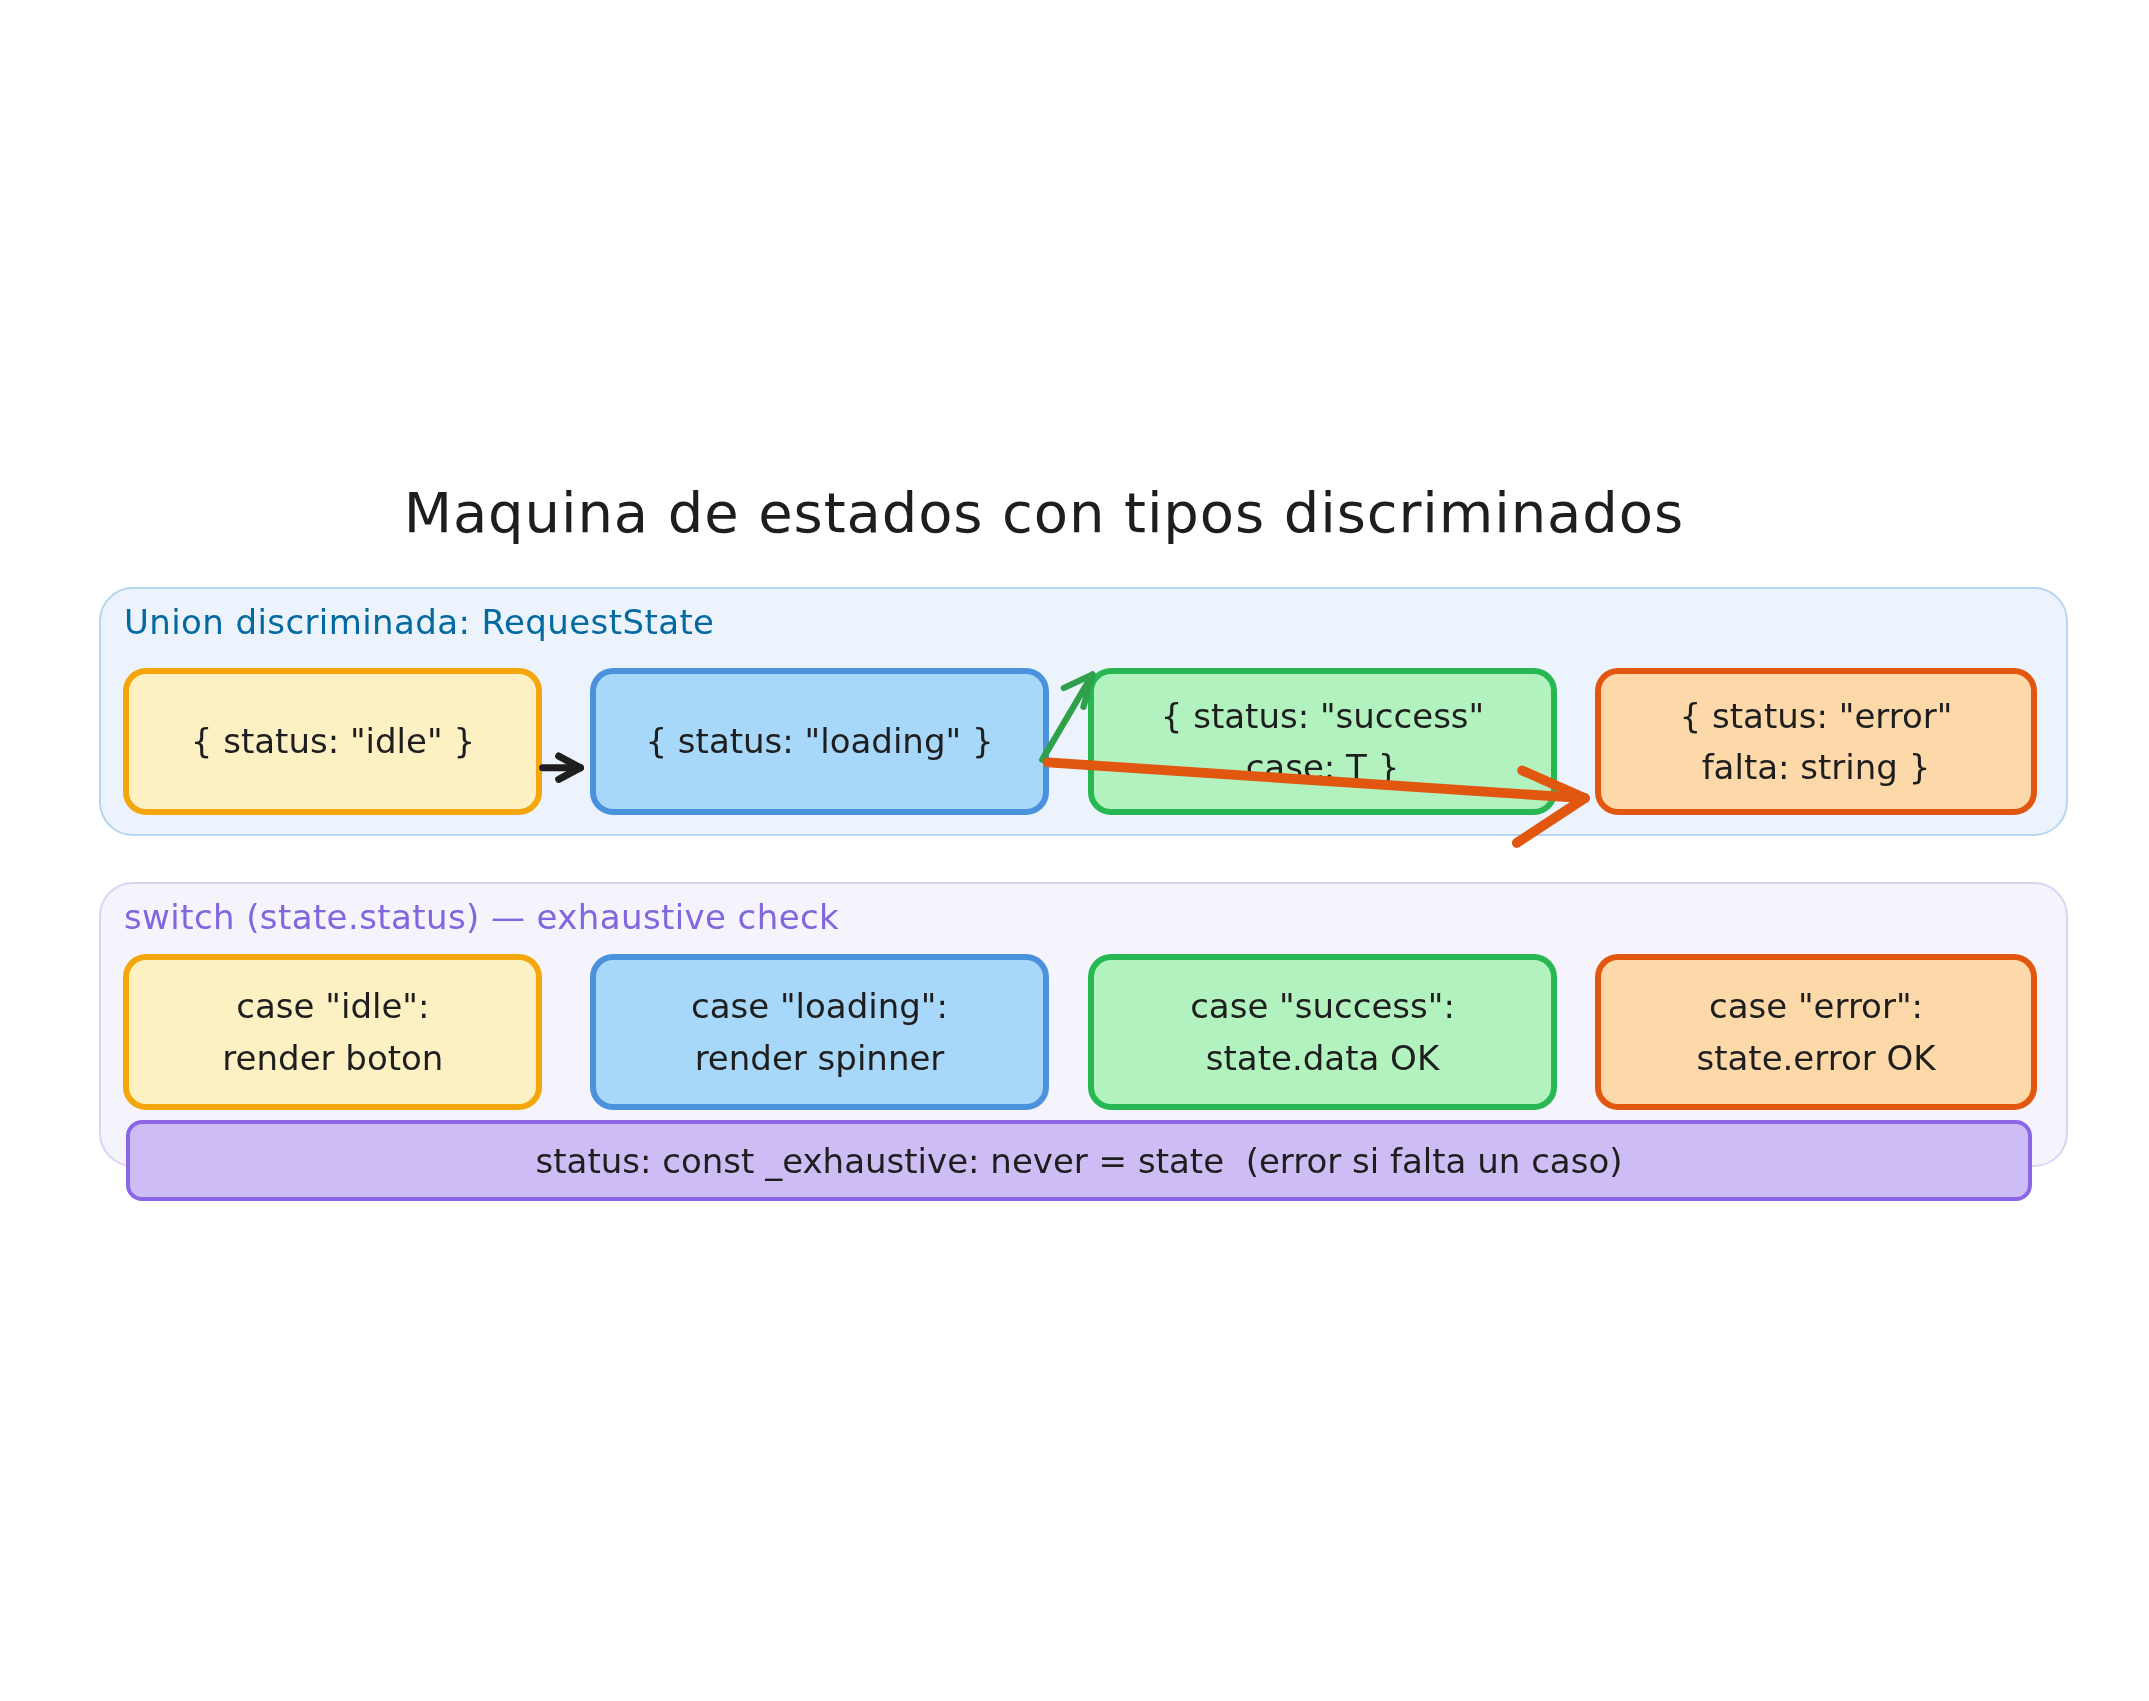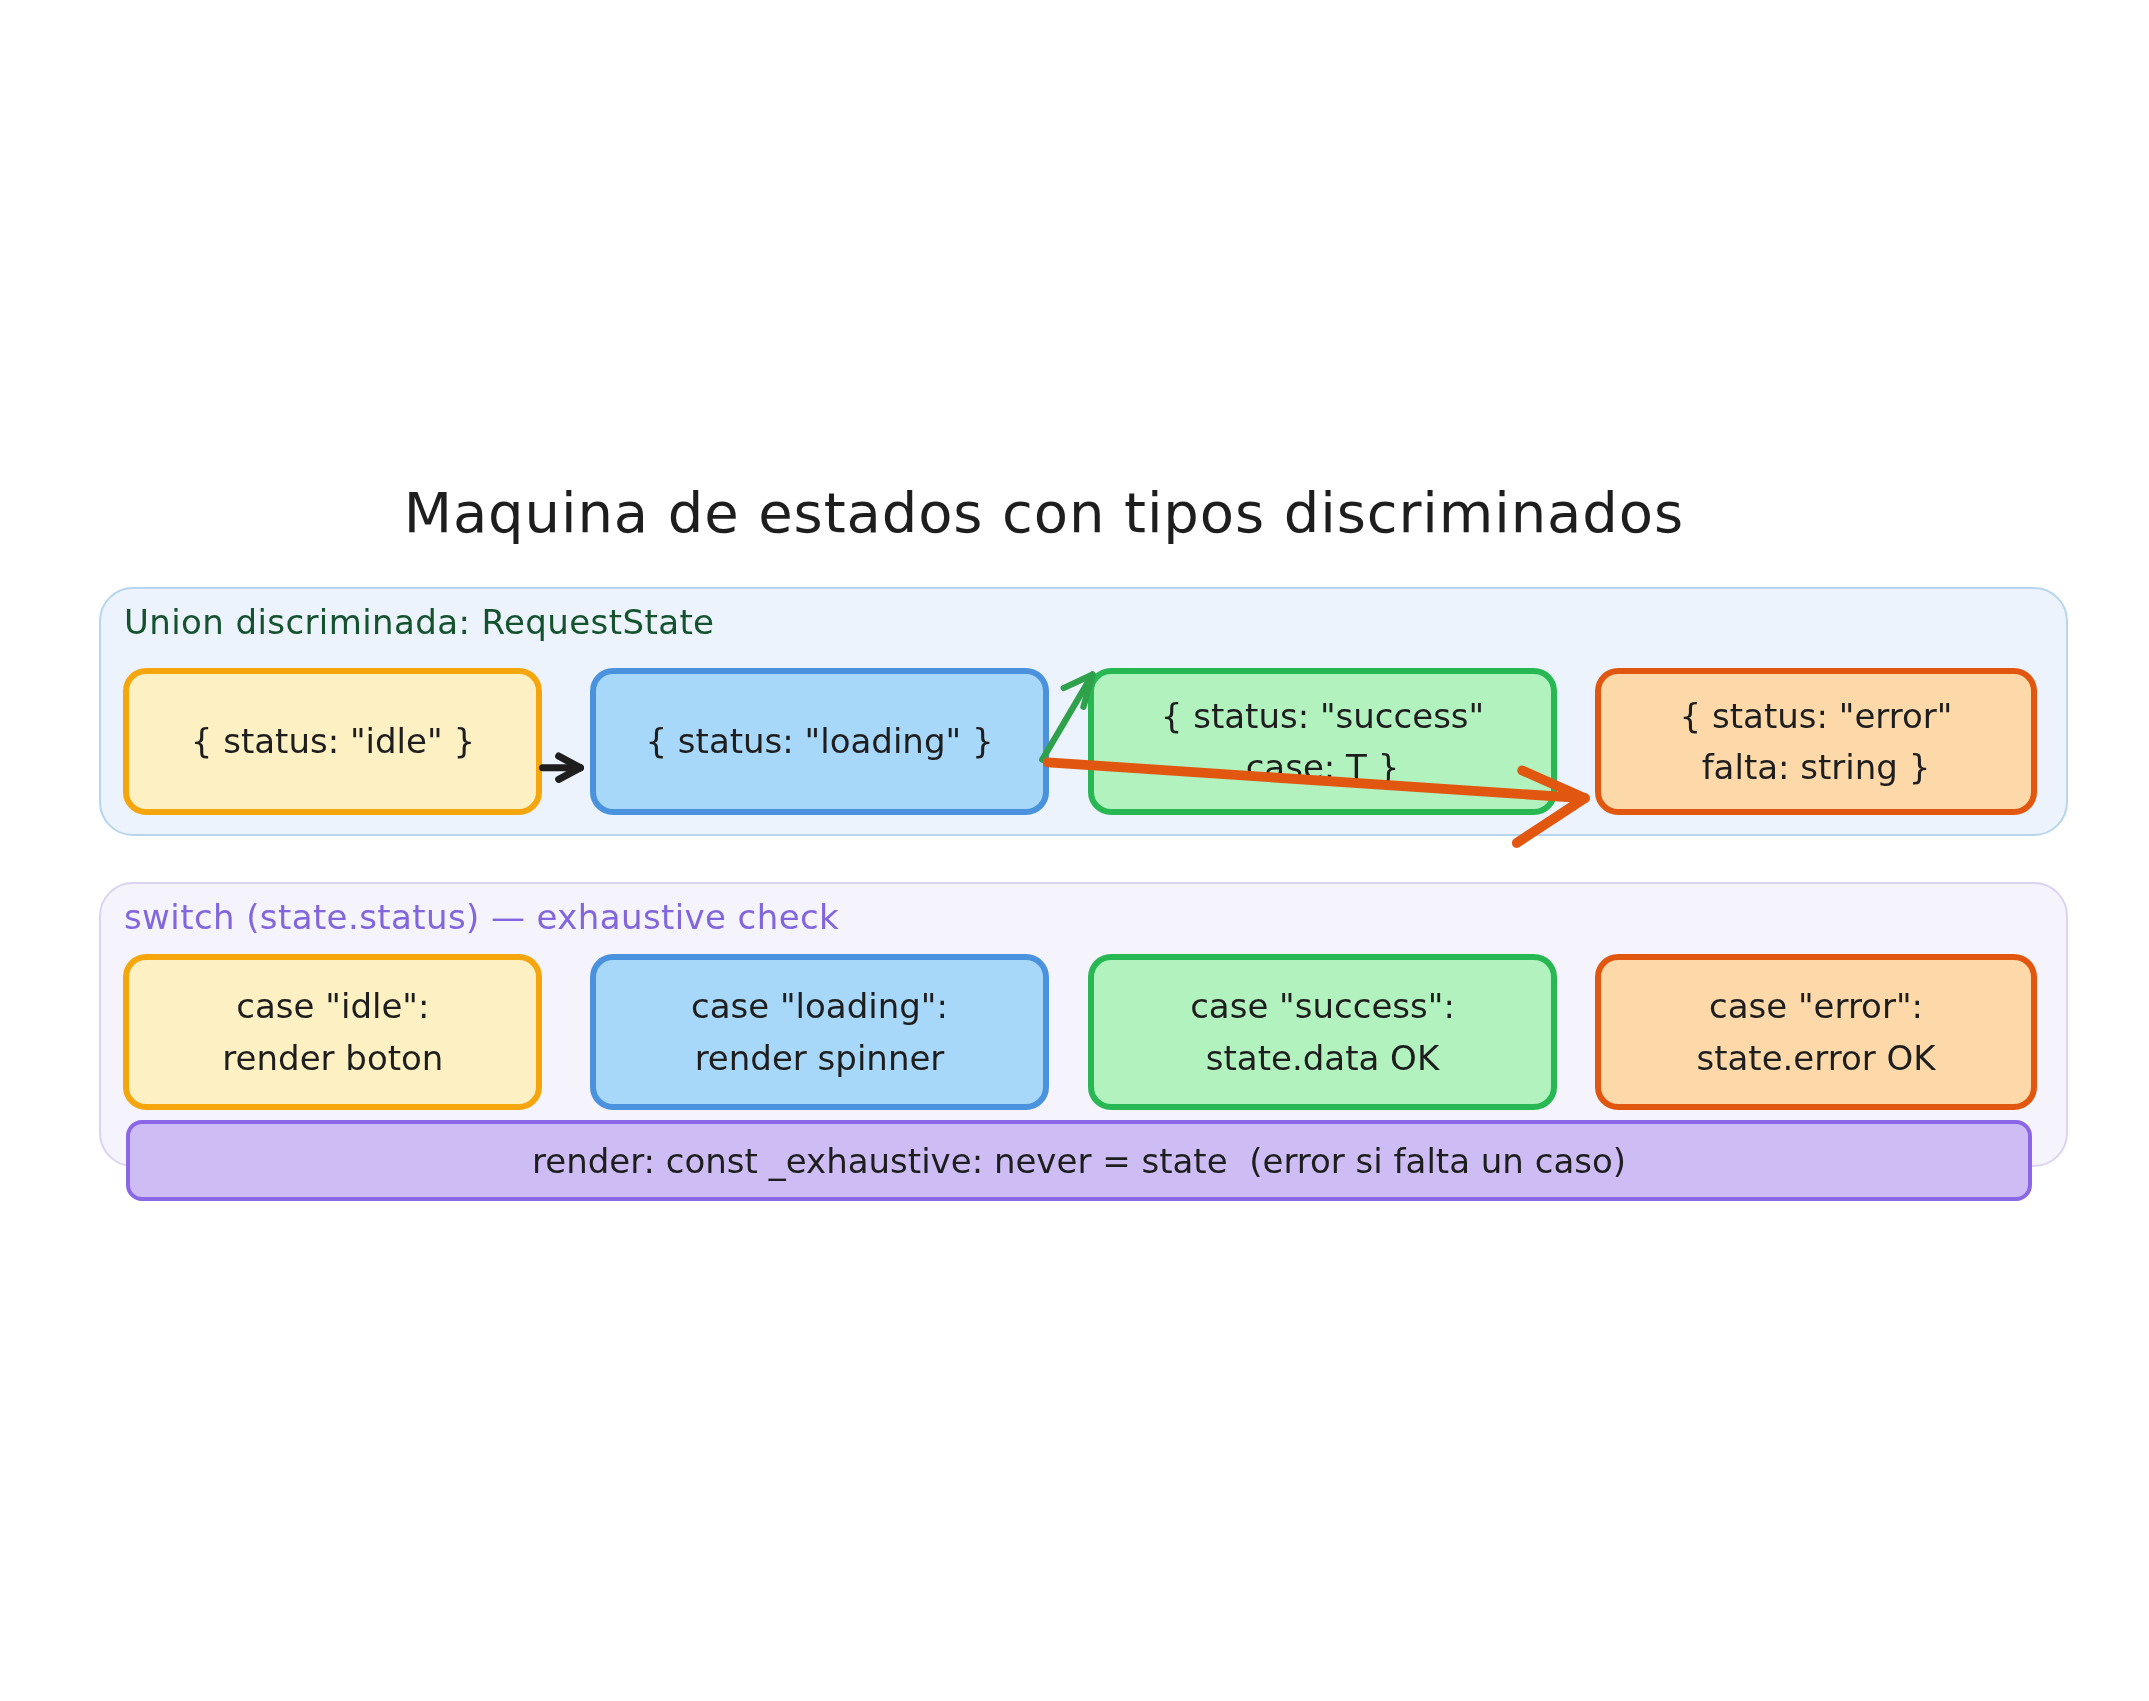--- a/index.html
+++ b/index.html
@@ -50,21 +50,21 @@
   .second-line:empty{display:none;}
 </style>
 </head>
 <body>
 
 <div class="canvas">
 
   <div class="title">Maquina de estados con tipos discriminados</div>
 
   <div class="section union row1" style="background-color: rgb(236, 243, 252); border-color: rgb(181, 214, 238);">
-    <div class="section-label" style="color: #14532d;">Union discriminada: RequestState</div>
+    <div class="section-label" style="color: #0369a1;">Union discriminada: RequestState</div>
 
     <div class="shape yellow pos-0" style="background-color: rgb(253, 241, 196); border-color: rgb(245, 166, 13);">
       <div>{ status: "idle" }</div>
 
     </div>
 
     <div class="shape blue pos-1" style="background-color: rgb(167, 215, 249); border-color: rgb(75, 146, 222);">
       <div>{ status: "loading" }</div>
 
     </div>
@@ -97,21 +97,21 @@
       <div>case "success":</div>
       <div>state.data OK</div>
     </div>
 
     <div class="shape orange pos-3" style="background-color: rgb(253, 217, 169); border-color: rgb(226, 87, 15);">
       <div>case "error":</div>
       <div>state.error OK</div>
     </div>
 
     <div class="default-bar" style="background-color: rgb(206, 189, 244); border-color: rgb(139, 103, 231);">
-      <span>render: const _exhaustive: never = state  (error si falta un caso)</span>
+      <span>status: const _exhaustive: never = state  (error si falta un caso)</span>
     </div>
   </div>
 
   <svg class="arrows" width="2149" height="1702" viewBox="0 0 2400 1900" xmlns="http://www.w3.org/2000/svg">
     <g class="arrow black" style="stroke: rgb(30, 30, 30);">
       <path d="M 606 857 L 648 857"></path>
       <path d="M 648 857 L 624 844"></path>
       <path d="M 648 857 L 624 870"></path>
     </g>
     <g class="arrow greenline" style="stroke: rgb(47, 161, 75);">

